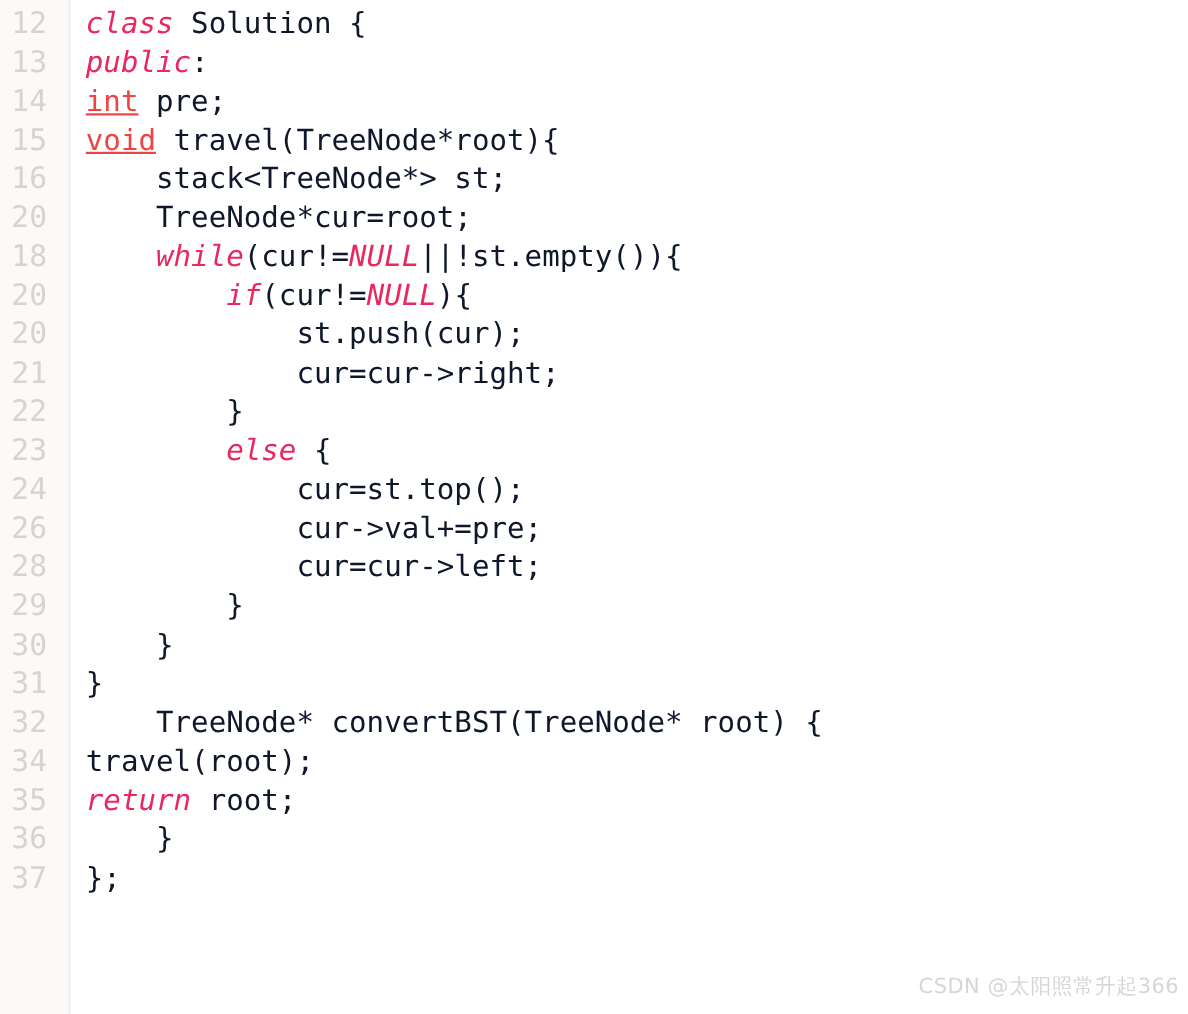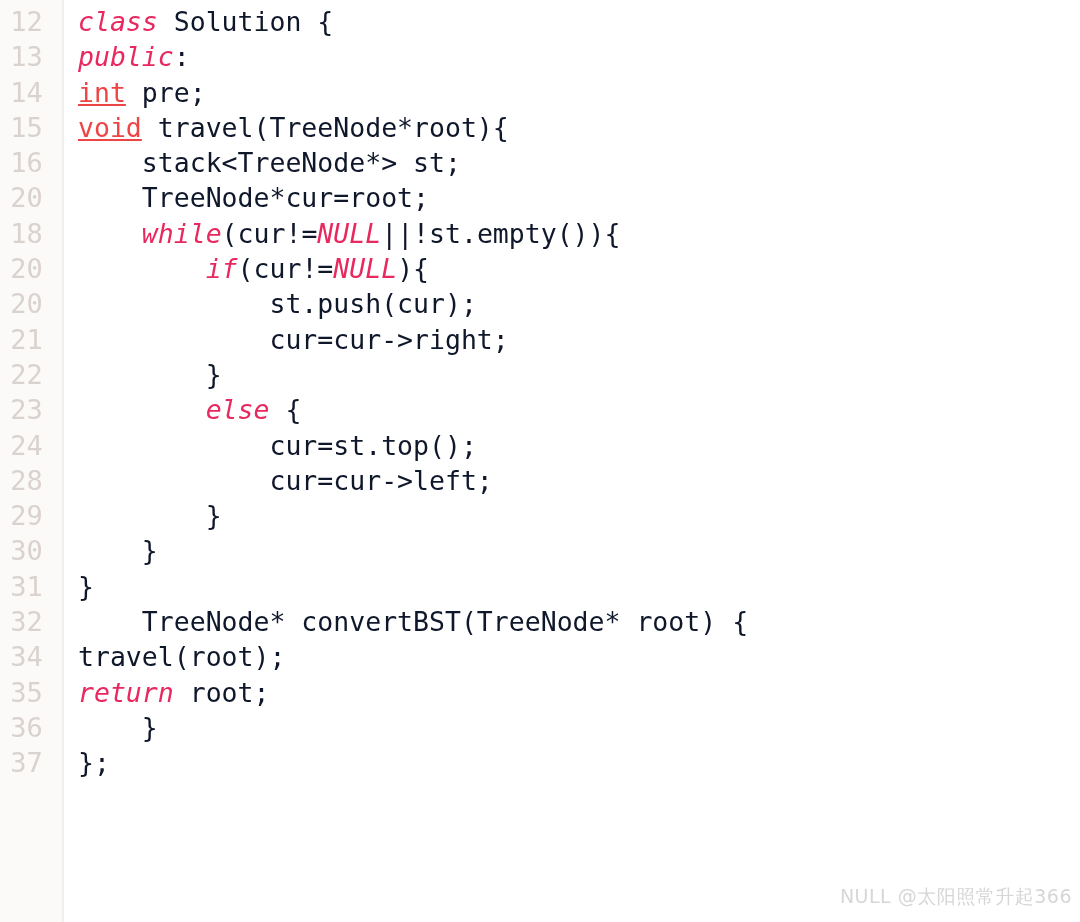--- a/index.html
+++ b/index.html
@@ -107,26 +107,27 @@
       <div class="code-line"><div class="line-number">15</div><div class="line-content"><span class="tok-type">void</span><span class="tok-plain"> travel(TreeNode*root){</span></div></div>
       <div class="code-line"><div class="line-number">16</div><div class="line-content"><span class="tok-plain">    stack&lt;TreeNode*&gt; st;</span></div></div>
       <div class="code-line"><div class="line-number">20</div><div class="line-content"><span class="tok-plain">    TreeNode*cur=root;</span></div></div>
       <div class="code-line"><div class="line-number">18</div><div class="line-content"><span class="tok-plain">    </span><span class="tok-keyword">while</span><span class="tok-plain">(cur!=</span><span class="tok-keyword">NULL</span><span class="tok-plain">||!st.empty()){</span></div></div>
       <div class="code-line"><div class="line-number">20</div><div class="line-content"><span class="tok-plain">        </span><span class="tok-keyword">if</span><span class="tok-plain">(cur!=</span><span class="tok-keyword">NULL</span><span class="tok-plain">){</span></div></div>
       <div class="code-line"><div class="line-number">20</div><div class="line-content"><span class="tok-plain">            st.push(cur);</span></div></div>
       <div class="code-line"><div class="line-number">21</div><div class="line-content"><span class="tok-plain">            cur=cur-&gt;right;</span></div></div>
       <div class="code-line"><div class="line-number">22</div><div class="line-content"><span class="tok-plain">        }</span></div></div>
       <div class="code-line"><div class="line-number">23</div><div class="line-content"><span class="tok-plain">        </span><span class="tok-keyword">else</span><span class="tok-plain"> {</span></div></div>
       <div class="code-line"><div class="line-number">24</div><div class="line-content"><span class="tok-plain">            cur=st.top();</span></div></div>
+      <div class="code-line"><div class="line-number">26</div><div class="line-content"><span class="tok-plain">            cur-&gt;val+=pre;</span></div></div>
       <div class="code-line"><div class="line-number">28</div><div class="line-content"><span class="tok-plain">            cur=cur-&gt;left;</span></div></div>
       <div class="code-line"><div class="line-number">29</div><div class="line-content"><span class="tok-plain">        }</span></div></div>
       <div class="code-line"><div class="line-number">30</div><div class="line-content"><span class="tok-plain">    }</span></div></div>
       <div class="code-line"><div class="line-number">31</div><div class="line-content"><span class="tok-plain">}</span></div></div>
       <div class="code-line"><div class="line-number">32</div><div class="line-content"><span class="tok-plain">    TreeNode* convertBST(TreeNode* root) {</span></div></div>
       <div class="code-line"><div class="line-number">34</div><div class="line-content"><span class="tok-plain">travel(root);</span></div></div>
       <div class="code-line"><div class="line-number">35</div><div class="line-content"><span class="tok-keyword">return</span><span class="tok-plain"> root;</span></div></div>
       <div class="code-line"><div class="line-number">36</div><div class="line-content"><span class="tok-plain">    }</span></div></div>
       <div class="code-line"><div class="line-number">37</div><div class="line-content"><span class="tok-plain">};</span></div></div>
     </div>
 
-  <div id="watermark">NULL @太阳照常升起366</div>
+  <div id="watermark">CSDN @太阳照常升起366</div>
 
 </div>
 
 </body></html>

